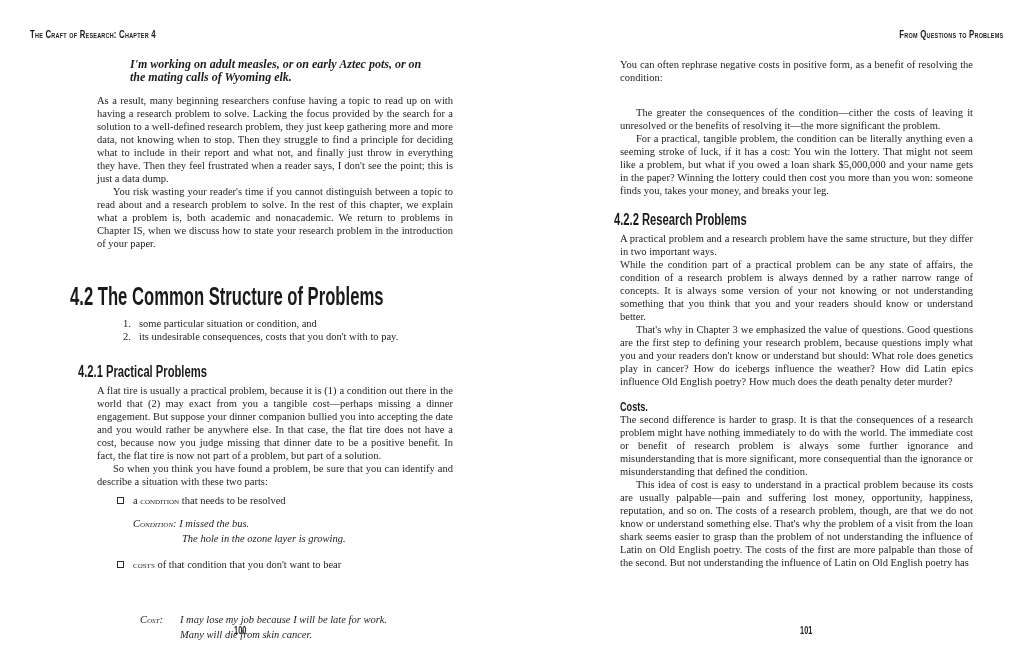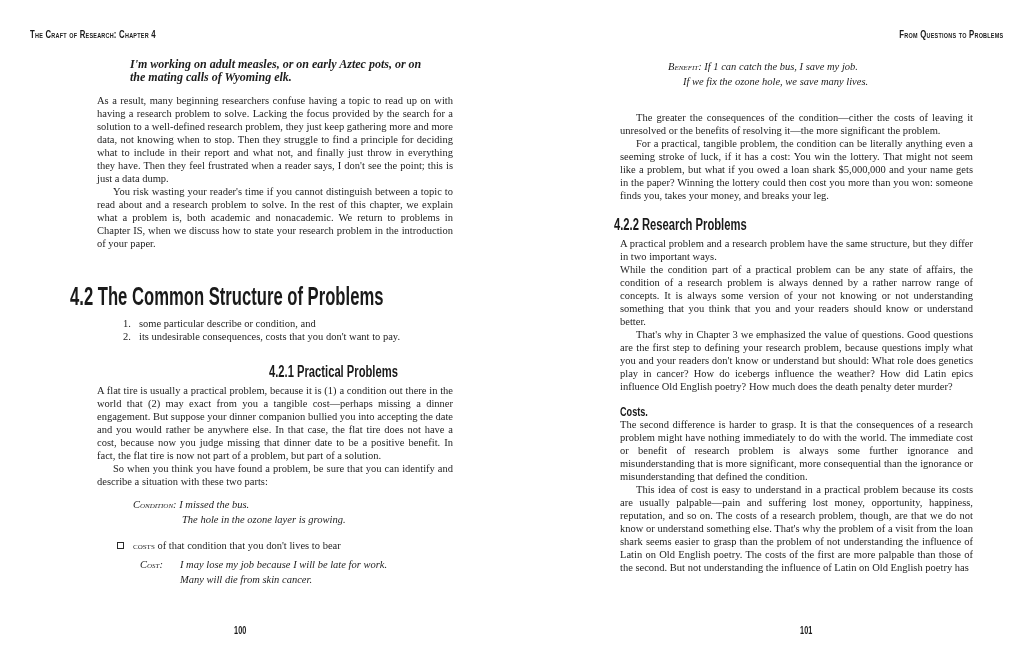--- a/index.html
+++ b/index.html
@@ -24,40 +24,40 @@
   .body{margin:0;font-size:10.5px;line-height:13px;text-align:justify;}
   .ml27{margin-left:27px;width:356px;}
   .ml22{margin-left:22px;width:353px;}
   .ind{text-indent:16px;}
 
   .quote{margin:8px 0 10px 60px;width:302px;font-style:italic;font-weight:bold;
          font-size:12px;line-height:13px;}
 
   .h1-blk{margin:31px 0 5px 0;height:28px;}
   .h1-blk .cond{font-size:26px;transform:scaleX(.64);transform-origin:0 60%;letter-spacing:0;}
-  .h2-blk{margin:20px 0 4px 8px;height:17px;text-align:right;}
+  .h2-blk{margin:20px 0 4px 8px;height:17px;}
   .h2-blk .cond{font-size:16px;transform:scaleX(.70);transform-origin:0 60%;}
   .h2r-blk{margin:14px 0 4px 16px;height:17px;}
   .h2r-blk .cond{font-size:16px;transform:scaleX(.70);transform-origin:0 60%;}
   .h3-blk{margin:9px 0 3px 22px;height:13px;}
   .h3-blk .cond{font-size:12px;transform:scaleX(.76);transform-origin:0 60%;}
 
   .num-list{margin:8px 0 0 53px;}
   .num-row{display:flex;font-size:10.5px;line-height:13px;}
   .num{width:16px;flex:none;}
   .bullet-row{margin:6px 0 0 47px;display:flex;font-size:10.5px;line-height:13px;}
   .sq{flex:none;width:5px;height:5px;border:1px solid #2a2a2a;margin:3px 9px 0 0;}
   .sc{font-variant:small-caps;}
 
   .example{font-style:italic;font-size:10.5px;line-height:15px;}
   .ex-label{font-variant:small-caps;}
   .ex-cond{margin:9px 0 0 63px;}
   .ex-cond .l2{margin-left:49px;}
   .ex-cost{margin:5px 0 0 70px;}
-  .ex-cost .ex-label{display:inline-block;width:40px;font-style:italic;}
+  .ex-cost .ex-label{display:inline-block;width:40px;font-style:italic;margin-top:36px;}
   .ex-cost .l2{margin-left:40px;}
   .ex-ben{margin:9px 0 0 70px;}
   .ex-ben .l2{margin-left:15px;}
 
   .sp-before-greater{margin-top:22px;}
 
   .pn{position:absolute;bottom:25px;}
   .pn .cond{font-size:11px;transform:scaleX(.66);transform-origin:50% 50%;}
   .pn-left{left:231px;}
   .pn-right{left:277px;}
@@ -78,67 +78,68 @@
       <p class="body ml27">As a result, many beginning researchers confuse having a topic to read up on with having a research problem to solve. Lacking the focus provided by the search for a solution to a well-defined research problem, they just keep gathering more and more data, not knowing when to stop. Then they struggle to find a principle for deciding what to include in their report and what not, and finally just throw in everything they have. Then they feel frustrated when a reader says, I don't see the point; this is just a data dump.</p>
       <p class="body ml27 ind">You risk wasting your reader's time if you cannot distinguish between a topic to read about and a research problem to solve. In the rest of this chapter, we explain what a problem is, both academic and nonacademic. We return to problems in Chapter IS, when we discuss how to state your research problem in the introduction of your paper.</p>
 
       <div class="h1-blk">
         <span class="cond">4.2 The Common Structure of Problems</span>
       </div>
 
       <div class="num-list">
         <div class="num-row">
           <span class="num">1.</span>
-          <span>some particular describe or condition, and</span>
+          <span>some particular situation or condition, and</span>
         </div>
         <div class="num-row">
           <span class="num">2.</span>
-          <span>its undesirable consequences, costs that you don't want to pay.</span>
+          <span>its undesirable consequences, costs that you don't with to pay.</span>
         </div>
       </div>
 
       <div class="h2-blk">
         <span class="cond">4.2.1 Practical Problems</span>
       </div>
       <p class="body ml27">A flat tire is usually a practical problem, because it is (1) a condition out there in the world that (2) may exact from you a tangible cost—perhaps missing a dinner engagement. But suppose your dinner companion bullied you into accepting the date and you would rather be anywhere else. In that case, the flat tire does not have a cost, because now you judge missing that dinner date to be a positive benefit. In fact, the flat tire is now not part of a problem, but part of a solution.</p>
       <p class="body ml27 ind">So when you think you have found a problem, be sure that you can identify and describe a situation with these two parts:</p>
 
+      <div class="bullet-row">
+        <span class="sq"></span>
+        <span><span>a </span><span class="sc">condition</span><span> that needs to be resolved</span></span>
+      </div>
 
       <div class="example ex-cond">
         <div><span class="ex-label">Condition:</span> <span>I missed the bus.</span></div>
         <div class="l2">The hole in the ozone layer is growing.</div>
       </div>
 
       <div class="bullet-row" style="margin-top:12px;">
         <span class="sq"></span>
-        <span><span></span><span class="sc">costs</span><span> of that condition that you don't lives to bear</span></span>
+        <span><span></span><span class="sc">costs</span><span> of that condition that you don't want to bear</span></span>
       </div>
 
       <div class="example ex-cost">
         <div><span class="ex-label">Cost:</span><span>I may lose my job because I will be late for work.</span></div>
         <div class="l2">Many will die from skin cancer.</div>
       </div>
     </div>
 
     <div class="pn pn-left">
       <span class="cond">100</span>
     </div>
   </div>
 
   <div class="page page-right">
     <div class="rh-right-box">
       <span class="cond rh">From Questions to Problems</span>
     </div>
 
     <div class="content-r">
+      <p class="body ml22" style="margin-top:8px;">You can often rephrase negative costs in positive form, as a benefit of resolving the condition:</p>
 
-      <div class="example ex-ben">
-        <div><span class="ex-label">Benefit:</span> <span>If 1 can catch the bus, I save my job.</span></div>
-        <div class="l2">If we fix the ozone hole, we save many lives.</div>
-      </div>
 
       <p class="body ml22 ind sp-before-greater">The greater the consequences of the condition—cither the costs of leaving it unresolved or the benefits of resolving it—the more significant the problem.</p>
       <p class="body ml22 ind">For a practical, tangible problem, the condition can be literally anything even a seeming stroke of luck, if it has a cost: You win the lottery. That might not seem like a problem, but what if you owed a loan shark $5,000,000 and your name gets in the paper? Winning the lottery could then cost you more than you won: someone finds you, takes your money, and breaks your leg.</p>
 
       <div class="h2r-blk">
         <span class="cond">4.2.2 Research Problems</span>
       </div>
       <p class="body ml22">A practical problem and a research problem have the same structure, but they differ in two important ways.</p>
 
       <p class="body ml22">While the condition part of a practical problem can be any state of affairs, the condition of a research problem is always denned by a rather narrow range of concepts. It is always some version of your not knowing or not understanding something that you think that you and your readers should know or understand better.</p>

